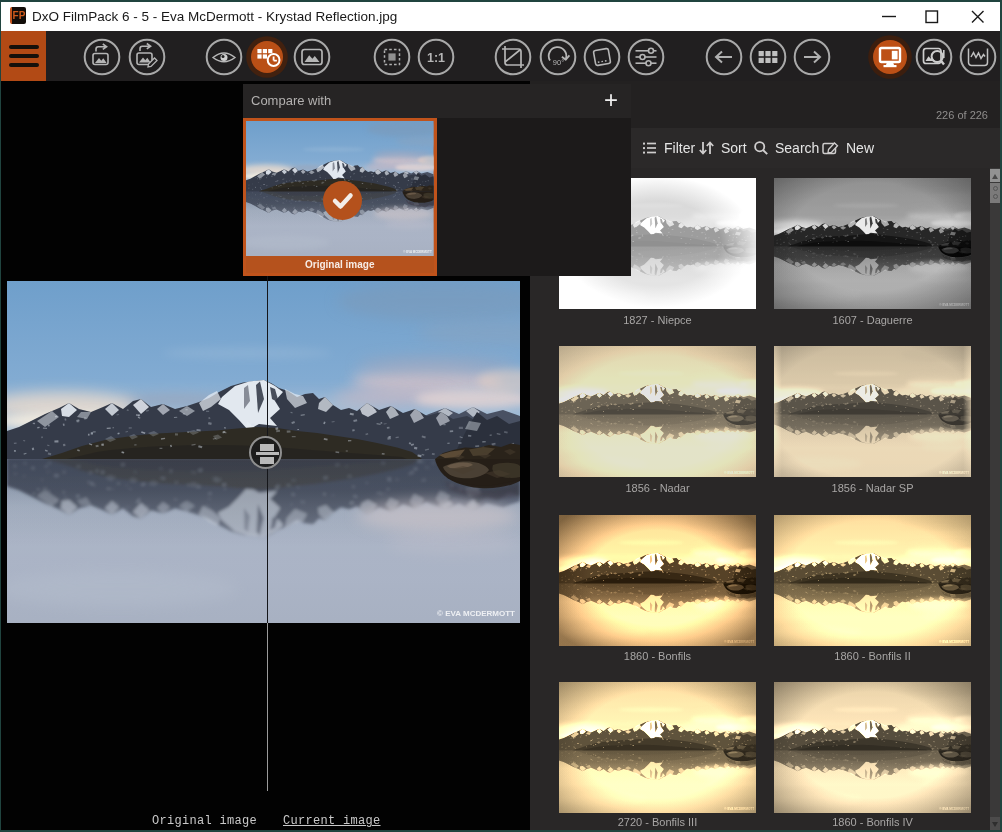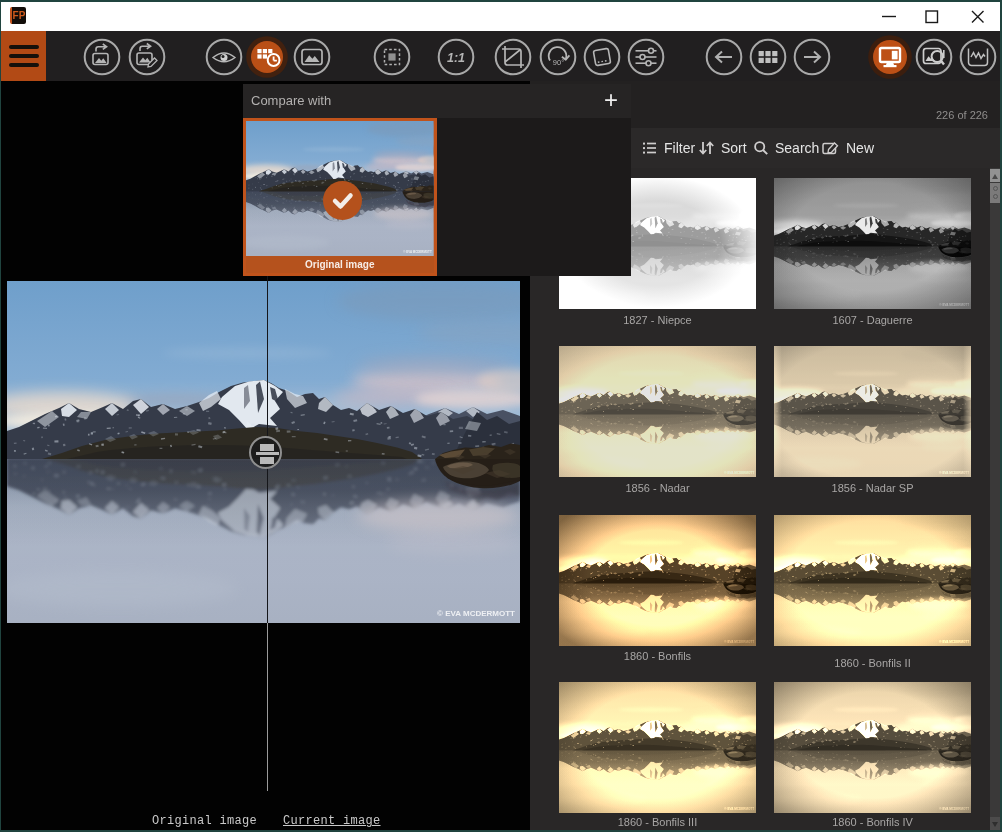--- a/index.html
+++ b/index.html
@@ -75,20 +75,21 @@
 .f-bon1  { filter:grayscale(1) sepia(1) brightness(1.12) contrast(1.25) saturate(1.35) hue-rotate(-6deg); }
 .f-bon2  { filter:grayscale(1) sepia(1) brightness(1.16) contrast(1.12) saturate(1.2); }
 .f-bon3  { filter:grayscale(1) sepia(1) brightness(1.2) contrast(1.05) saturate(1.15); }
 .f-bon4  { filter:grayscale(1) sepia(0.82) brightness(1.16) contrast(1.05) saturate(1.0); }
 </style>
 </head>
 <body>
 <div id="win">
   <div id="titlebar">
     <div id="fplogo">FP</div>
+    <div id="title">DxO FilmPack 6 - 5 - Eva McDermott - Krystad Reflection.jpg</div>
     <div class="winbtn" style="left:865px;">
         <svg width="45" height="29">
           <line x1="16" y1="14.5" x2="30" y2="14.5" stroke="#1a1a1a" stroke-width="1.4"></line>
         </svg>
       </div>
     <div class="winbtn" style="left:908px;">
         <svg width="45" height="29">
           <rect x="17" y="9" width="11.5" height="11.5" fill="none" stroke="#1a1a1a" stroke-width="1.4"></rect>
         </svg>
       </div>
@@ -152,21 +153,21 @@
       <path d="M-7.5,5 L-2.8,-1.8 L0.4,1.8 L2.8,-1 L7.5,5 Z" fill="#b5b5b5"></path>
     </svg>
       </div>
     <div class="tbico" style="left:368px;">
         <svg viewBox="-23 -23 46 46" width="46" height="46">
       <circle r="17.3" fill="none" stroke="#a9a9a9" stroke-width="2"></circle>
       <rect x="-7.5" y="-7.5" width="15" height="15" fill="none" stroke="#b0b0b0" stroke-width="1.5" stroke-dasharray="2.6 2.1"></rect>
       <rect x="-3.6" y="-3.6" width="7.2" height="7.2" fill="#909090"></rect>
     </svg>
       </div>
-    <div class="tbico" style="left:432px;font-style:italic;">
+    <div class="tbico" style="left:412px;">
         <svg viewBox="-23 -23 46 46" width="46" height="46">
       <circle r="17.3" fill="none" stroke="#a9a9a9" stroke-width="2"></circle>
       <text x="0" y="4.5" text-anchor="middle" font-size="12.5" font-weight="bold" fill="#b5b5b5" font-family="Liberation Sans, sans-serif">1:1</text>
     </svg>
       </div>
     <div class="tbico" style="left:489px;">
         <svg viewBox="-23 -23 46 46" width="46" height="46">
       <circle r="17.3" fill="none" stroke="#a9a9a9" stroke-width="2"></circle>
       <path d="M-8,-11 V5.5 a2.5,2.5 0 0 0 2.5,2.5 H11 M-11,-8 H5.5 a2.5,2.5 0 0 1 2.5,2.5 V11 M-8,5 L7.5,-7.5" fill="none" stroke="#b5b5b5" stroke-width="1.7"></path>
     </svg>
@@ -340,28 +341,28 @@
           </svg>
           <div class="vig" style="background:radial-gradient(ellipse 68% 70% at 50% 48%, rgba(0,0,0,0) 52%, rgba(30,16,5,0.55) 95%);"></div>
         </div>
       <div class="tlabel" style="left:29px;top:569px;">1860 - Bonfils</div>
       <div class="thumb f-bon2" style="left:244px;top:433.5px;">
           <svg class="scene" viewBox="0 0 513 342" preserveAspectRatio="none">
             <use href="#scene"></use>
           </svg>
           <div class="vig" style="background:radial-gradient(ellipse 75% 75% at 50% 48%, rgba(0,0,0,0) 58%, rgba(35,20,6,0.42) 100%);"></div>
         </div>
-      <div class="tlabel" style="left:244px;top:569px;margin-top:7px;">1860 - Bonfils II</div>
+      <div class="tlabel" style="left:244px;top:569px;">1860 - Bonfils II</div>
       <div class="thumb f-bon3" style="left:29px;top:601px;">
           <svg class="scene" viewBox="0 0 513 342" preserveAspectRatio="none">
             <use href="#scene"></use>
           </svg>
           <div class="vig" style="background:radial-gradient(ellipse 72% 74% at 50% 48%, rgba(0,0,0,0) 55%, rgba(35,20,6,0.5) 100%);"></div>
         </div>
-      <div class="tlabel" style="left:29px;top:735px;">1860 - Bonfils III</div>
+      <div class="tlabel" style="left:29px;top:735px;">2720 - Bonfils III</div>
       <div class="thumb f-bon4" style="left:244px;top:601px;">
           <svg class="scene" viewBox="0 0 513 342" preserveAspectRatio="none">
             <use href="#scene"></use>
           </svg>
           <div class="vig" style="background:radial-gradient(ellipse 72% 74% at 50% 48%, rgba(0,0,0,0) 55%, rgba(30,20,10,0.5) 100%);"></div>
         </div>
       <div class="tlabel" style="left:244px;top:735px;">1860 - Bonfils IV</div>
     </div>
     <div id="sbar">
       <div id="sbtnup"><svg width="10" height="13">

